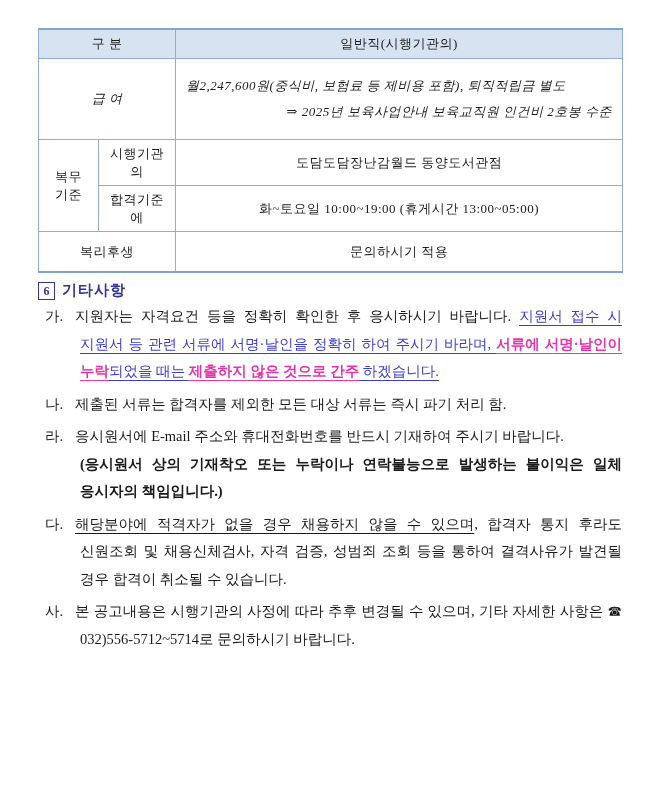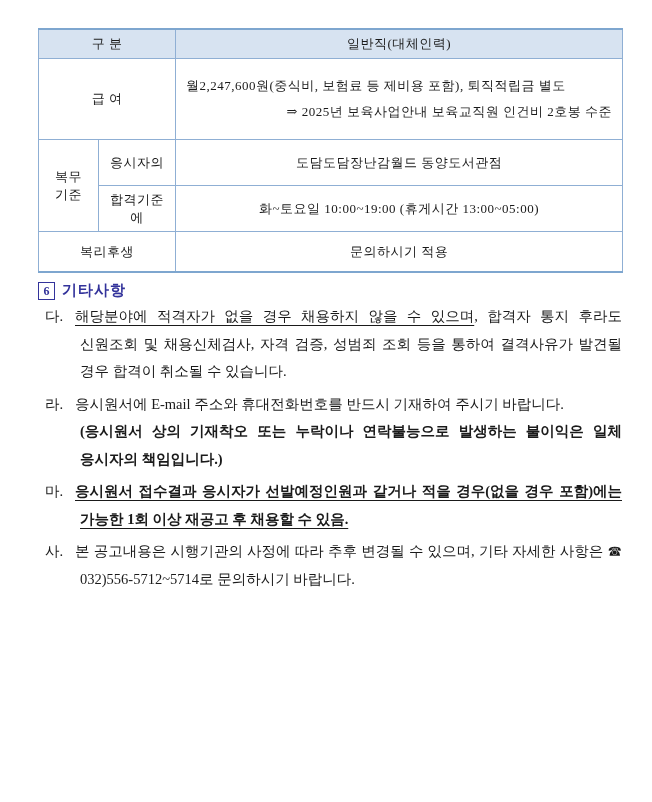--- a/index.html
+++ b/index.html
@@ -23,21 +23,21 @@
     border-left: 1px solid #8fafd4;
     border-right: 1px solid #8fafd4;
   }
   .info-table td {
     border: 1px solid #8fafd4;
     text-align: center; vertical-align: middle;
     padding: 2px 6px;
     letter-spacing: 0.5px;
   }
   .info-table td.hdr { background: #d7e3f1; height: 24px; }
-  .info-table td.h-salary { height: 72px; }
+  .info-table td.h-salary { height: 72px; font-style: italic; }
   .info-table td.h-sub { height: 41px; }
   .info-table td.h-welfare { height: 35px; margin-left: 16px; }
   .info-table td.val-left { text-align: left; padding: 4px 10px; }
   .salary-line { line-height: 26px; }
   .salary-line2 { padding-left: 7px; text-align: right; }
 
   
   .section-title {
     position: absolute; left: 38px; top: 281px;
     display: flex; align-items: center; gap: 7px;
@@ -75,53 +75,54 @@
 
   <table class="info-table">
     <colgroup>
         <col style="width:60px">
         <col style="width:77px">
         <col style="width:447px">
       </colgroup>
     <tbody>
         <tr>
       <td class="hdr" colspan="2">구 분</td>
-      <td class="hdr">일반직(대체인력)</td>
+      <td class="hdr">일반직(시행기관의)</td>
     </tr>
     <tr>
       <td class="h-salary" colspan="2">급 여</td>
       <td class="h-salary val-left">
         <div class="salary-line">월2,247,600원(중식비, 보험료 등 제비용 포함), 퇴직적립금 별도</div>
         <div class="salary-line salary-line2">⇒ 2025년 보육사업안내 보육교직원 인건비 2호봉 수준</div>
       </td>
     </tr>
     <tr>
       <td rowspan="2">
         <div>복무</div>
         <div>기준</div>
       </td>
-      <td class="h-sub">응시자의</td>
+      <td class="h-sub">시행기관의</td>
       <td class="h-sub">도담도담장난감월드 동양도서관점</td>
     </tr>
     <tr>
       <td class="h-sub">합격기준에</td>
       <td class="h-sub">화~토요일 10:00~19:00 (휴게시간 13:00~05:00)</td>
     </tr>
     <tr>
       <td class="h-welfare" colspan="2">복리후생</td>
       <td class="h-welfare">문의하시기 적용</td>
     </tr>
   </tbody>
     </table>
 
   <div class="section-title">
     <span class="num-box">6</span>
     <span>기타사항</span>
   </div>
 
   <div class="notes">
+      <div class="item"><span class="marker">가.</span><span>지원자는 자격요건 등을 정확히 확인한 후 응시하시기 바랍니다. </span><span class="f-blue">지원서 접수 시 지원서 등 관련 서류에 서명·날인을 정확히 하여 주시기 바라며, </span><span class="f-mag">서류에 서명·날인이 누락</span><span class="f-blue">되었을 때는 </span><span class="f-mag">제출하지 않은 것으로 간주</span><span class="f-blue"> 하겠습니다.</span></div>
+      <div class="item"><span class="marker">나.</span><span>제출된 서류는 합격자를 제외한 모든 대상 서류는 즉시 파기 처리 함.</span></div>
+      <div class="item"><span class="marker">라.</span><span>응시원서에 E-mail 주소와 휴대전화번호를 반드시 기재하여 주시기 바랍니다.</span><br><span class="f-b">(응시원서 상의 기재착오 또는 누락이나 연락불능으로 발생하는 불이익은 일체 응시자의 책임입니다.)</span></div>
       <div class="item"><span class="marker">다.</span><span class="f-u">해당분야에 적격자가 없을 경우 채용하지 않을 수 있으며</span><span>, 합격자 통지 후라도 신원조회 및 채용신체검사, 자격 검증, 성범죄 조회 등을 통하여 결격사유가 발견될 경우 합격이 취소될 수 있습니다.</span></div>
-      <div class="item"><span class="marker">라.</span><span>응시원서에 E-mail 주소와 휴대전화번호를 반드시 기재하여 주시기 바랍니다.</span><br><span class="f-b">(응시원서 상의 기재착오 또는 누락이나 연락불능으로 발생하는 불이익은 일체 응시자의 책임입니다.)</span></div>
-      <div class="item"><span class="marker">마.</span><span class="f-bu">응시원서 접수결과 응시자가 선발예정인원과 같거나 적을 경우(없을 경우 포함)에는 가능한 1회 이상 재공고 후 채용할 수 있음.</span></div>
       <div class="item"><span class="marker">사.</span><span>본 공고내용은 시행기관의 사정에 따라 추후 변경될 수 있으며, 기타 자세한 사항은 </span><span>☎</span><span> 032)556-5712~5714로 문의하시기 바랍니다.</span></div>
     </div>
 
 </div>
 
 </body></html>

